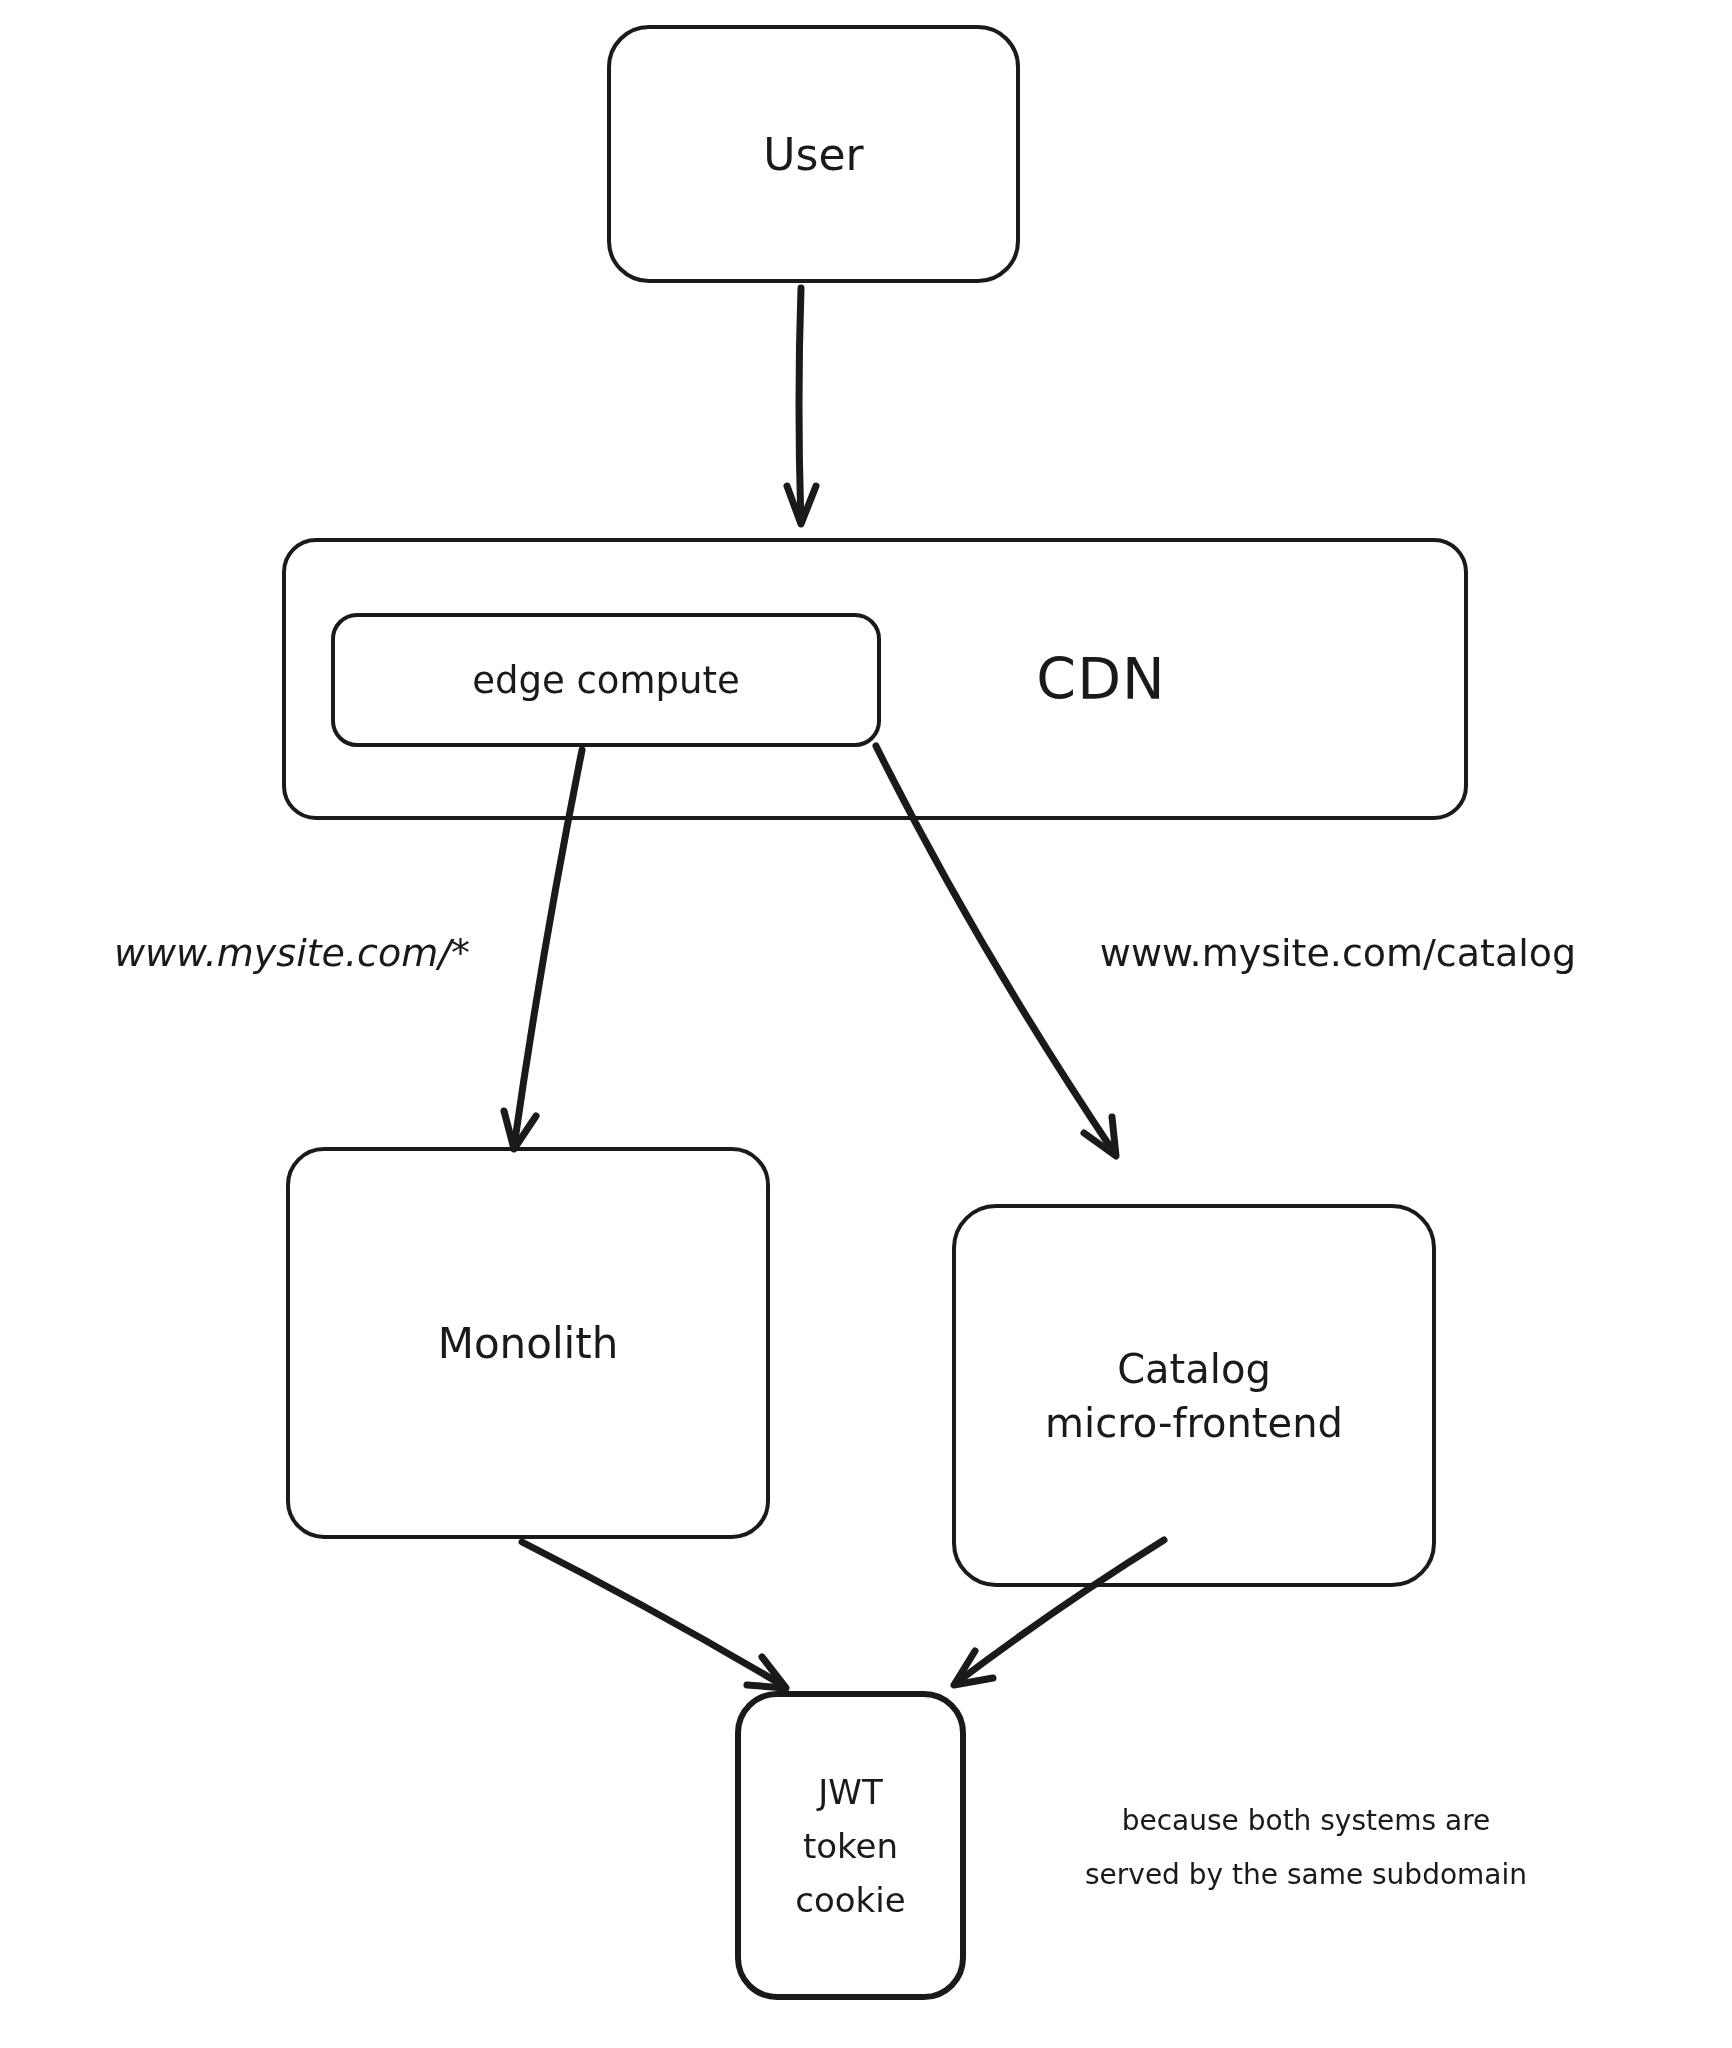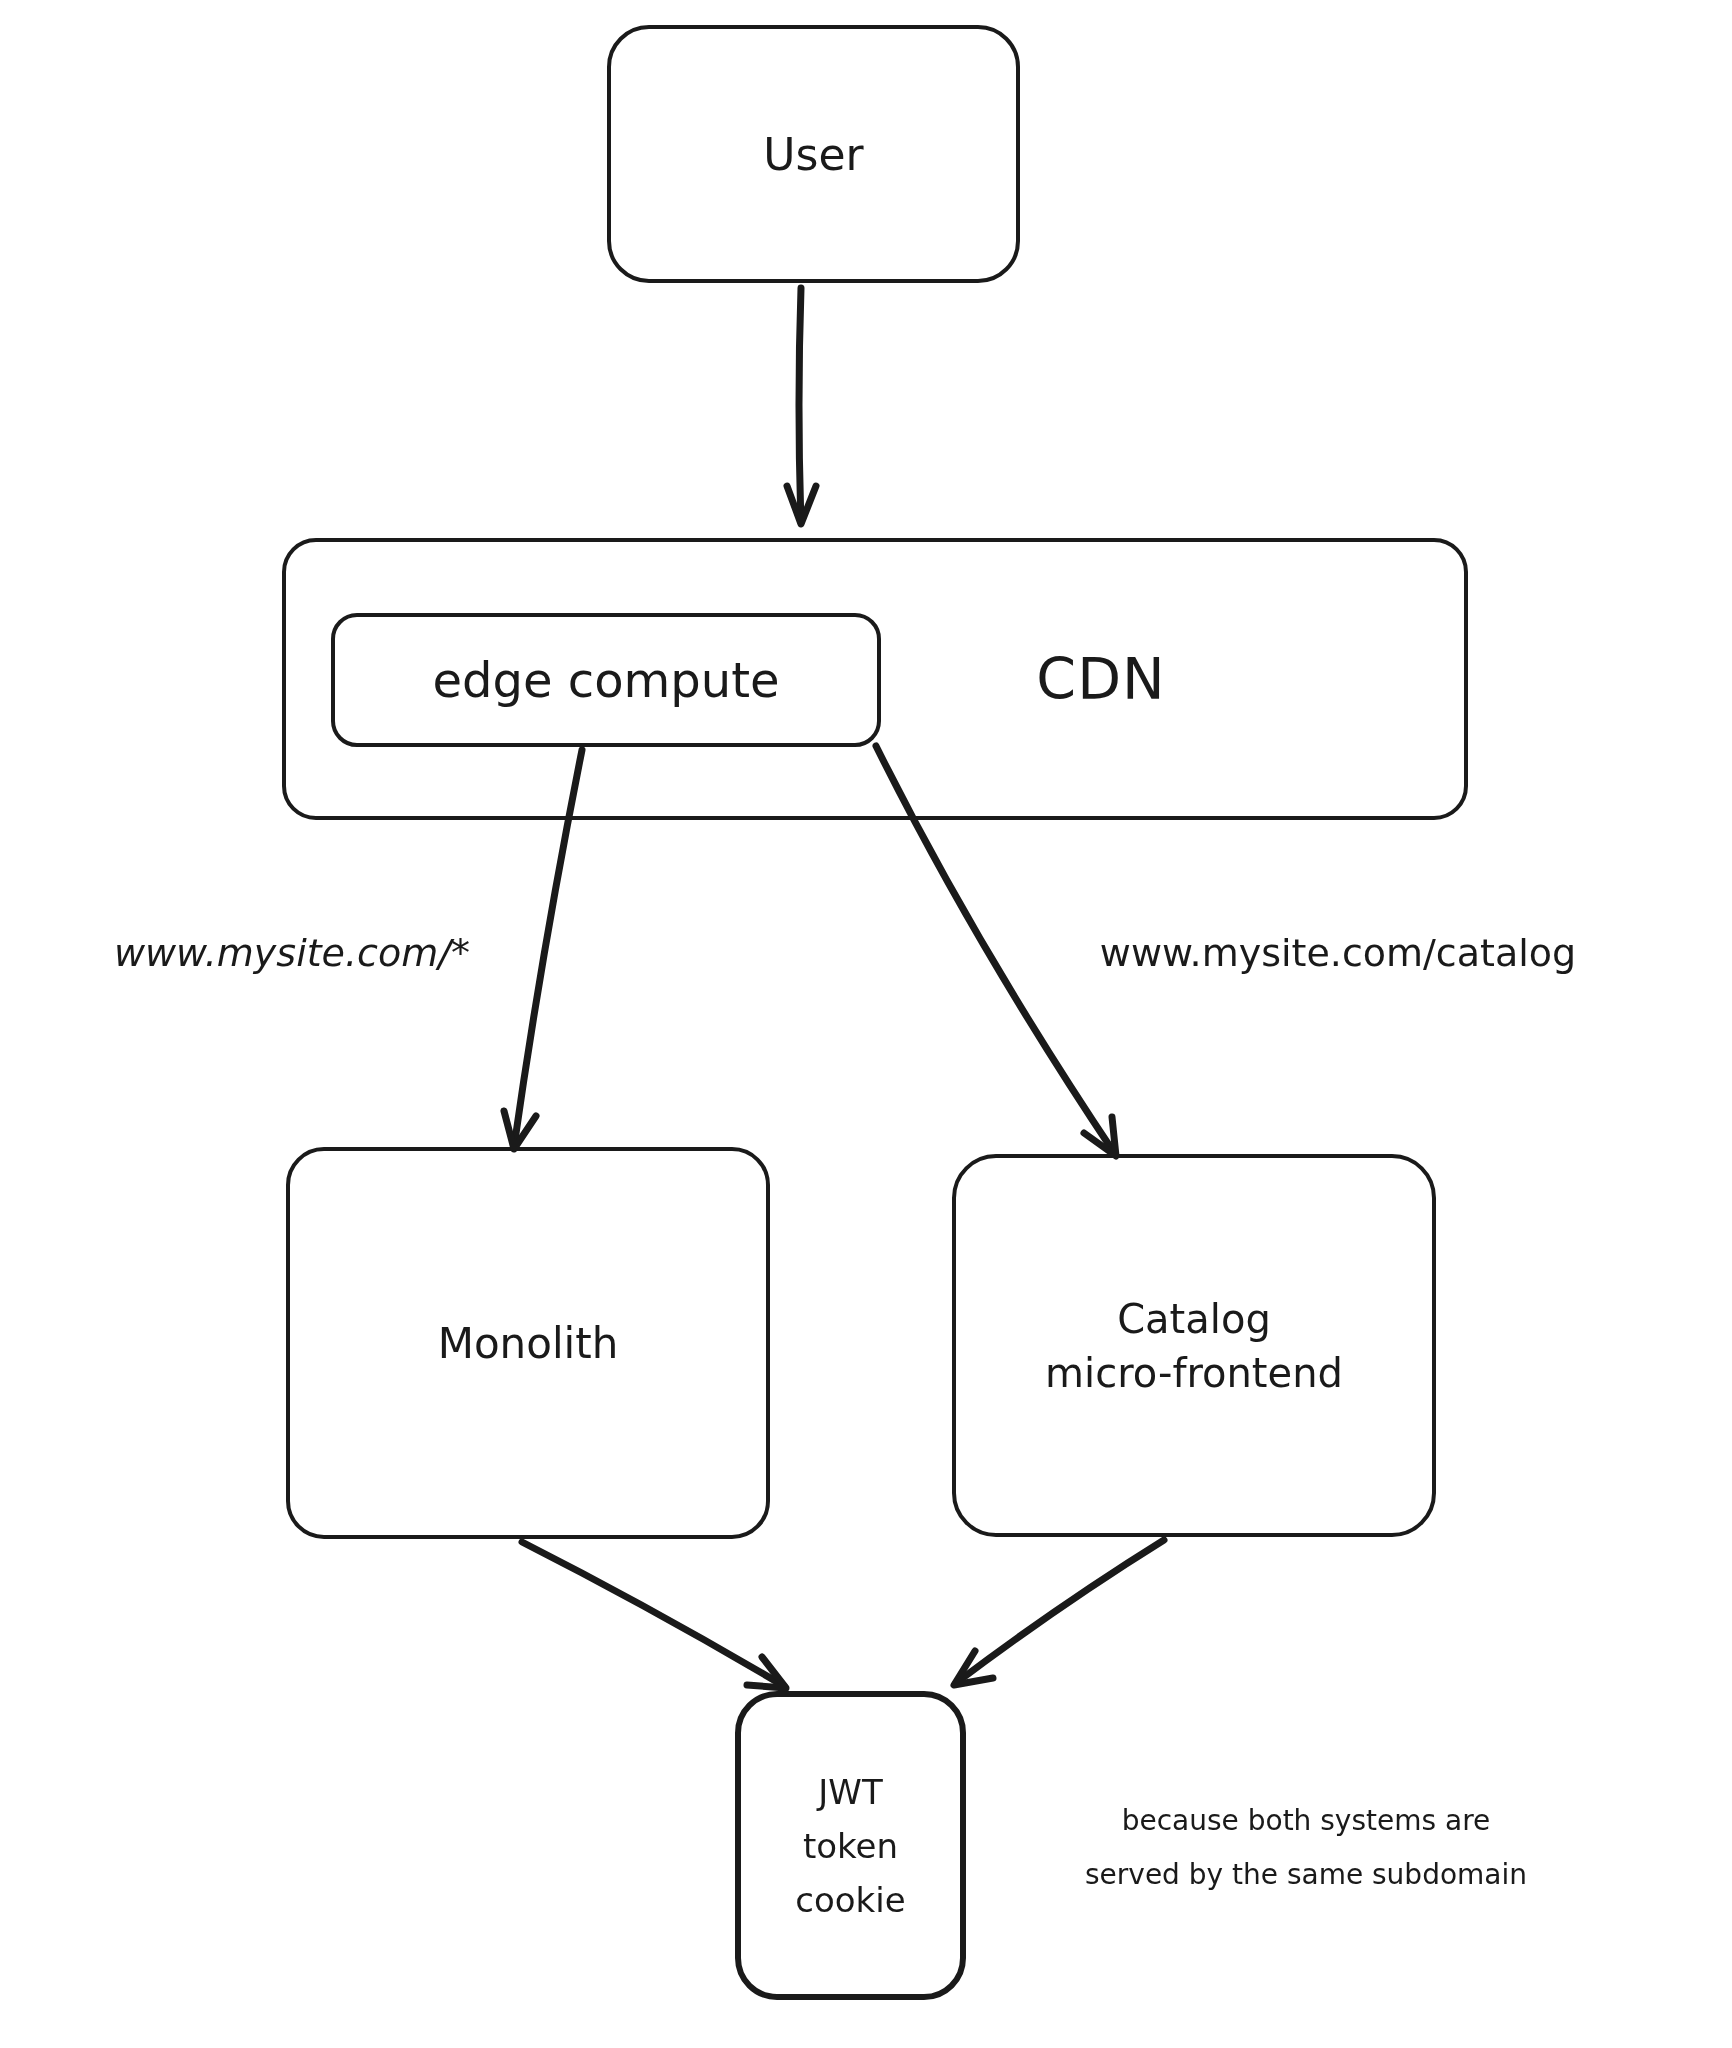--- a/index.html
+++ b/index.html
@@ -33,36 +33,36 @@
     border-radius: 42px;
     font-size: 44px;
   }
   .node-cdn {
     left: 282px; top: 538px; width: 1186px; height: 282px;
     border-radius: 34px;
   }
   .node-edge-compute {
     left: 331px; top: 613px; width: 550px; height: 134px;
     border-radius: 26px;
-    font-size: 48px;
+    font-size: 37px;
   }
   .cdn-label {
     position: absolute;
     left: 1101px; top: 679px;
     transform: translate(-50%, -50%);
     font-size: 57px;
     letter-spacing: 1px;
   }
   .node-monolith {
     left: 286px; top: 1147px; width: 484px; height: 392px;
     border-radius: 38px;
     font-size: 42px;
   }
   .node-catalog {
-    left: 952px; top: 1154px; width: 484px; height: 383px;
+    left: 952px; top: 1204px; width: 484px; height: 383px;
     border-radius: 44px;
     font-size: 40px;
     line-height: 54px;
   }
   .node-jwt {
     left: 735px; top: 1691px; width: 231px; height: 309px;
     border-radius: 42px;
     border-width: 6px;
     font-size: 34px;
     line-height: 54px;

